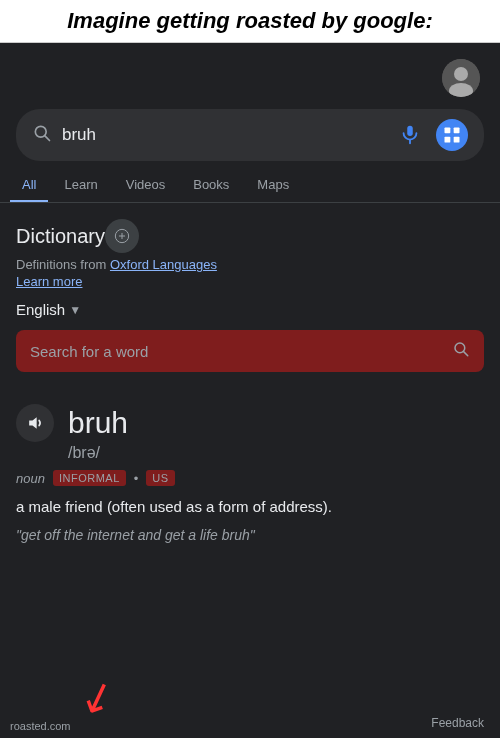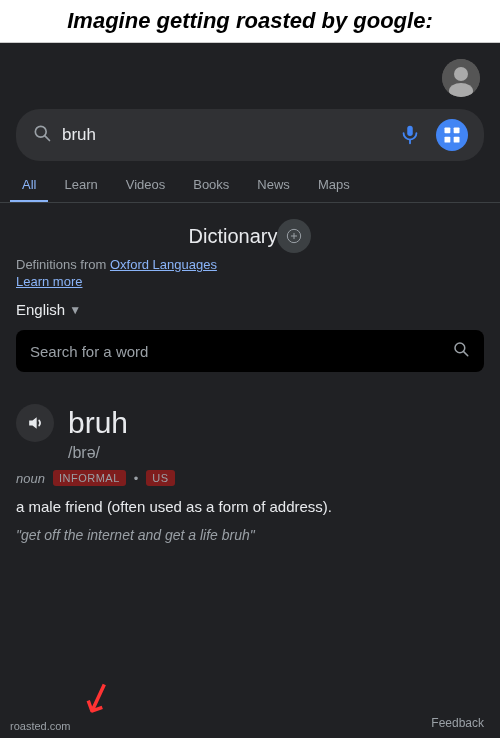--- a/index.html
+++ b/index.html
@@ -149,21 +149,21 @@
 
     
     .dictionary-section {
       padding: 16px 16px 8px 16px;
       background: #202124;
     }
 
     .dictionary-header {
       display: flex;
       align-items: center;
-      justify-content: center;
+      justify-content: flex-start;
       margin-bottom: 4px;
     }
 
     .dictionary-title {
       color: #e8eaed;
       font-size: 20px;
       font-weight: 400;
     }
 
     .dict-icon-btn {
@@ -213,21 +213,21 @@
       color: #9aa0a6;
       font-size: 12px;
     }
 
     
     .word-search-container {
       margin-bottom: 16px;
     }
 
     .word-search-input {
-      background: #000000;
+      background: #7f1d1d;
       border-radius: 8px;
       display: flex;
       align-items: center;
       justify-content: space-between;
       padding: 10px 14px;
     }
 
     .word-search-placeholder {
       color: #9aa0a6;
       font-size: 15px;
@@ -389,21 +389,20 @@
           </svg>
         </div>
       </div>
     </div>
 
     <div class="tabs">
       <div class="tab active">All</div>
       <div class="tab">Learn</div>
       <div class="tab">Videos</div>
       <div class="tab">Books</div>
-      <div class="tab">News</div>
       <div class="tab">Maps</div>
     </div>
 
     <div class="dictionary-section">
       <div class="dictionary-header">
         <span class="dictionary-title">Dictionary</span>
         <div class="dict-icon-btn">
           <svg width="16" height="16" viewBox="0 0 24 24" fill="none">
             <path d="M12 2a10 10 0 100 20A10 10 0 0012 2z" stroke="#9aa0a6" stroke-width="1.5"></path>
             <path d="M8 12h8M12 8v8" stroke="#9aa0a6" stroke-width="1.5" stroke-linecap="round"></path>

